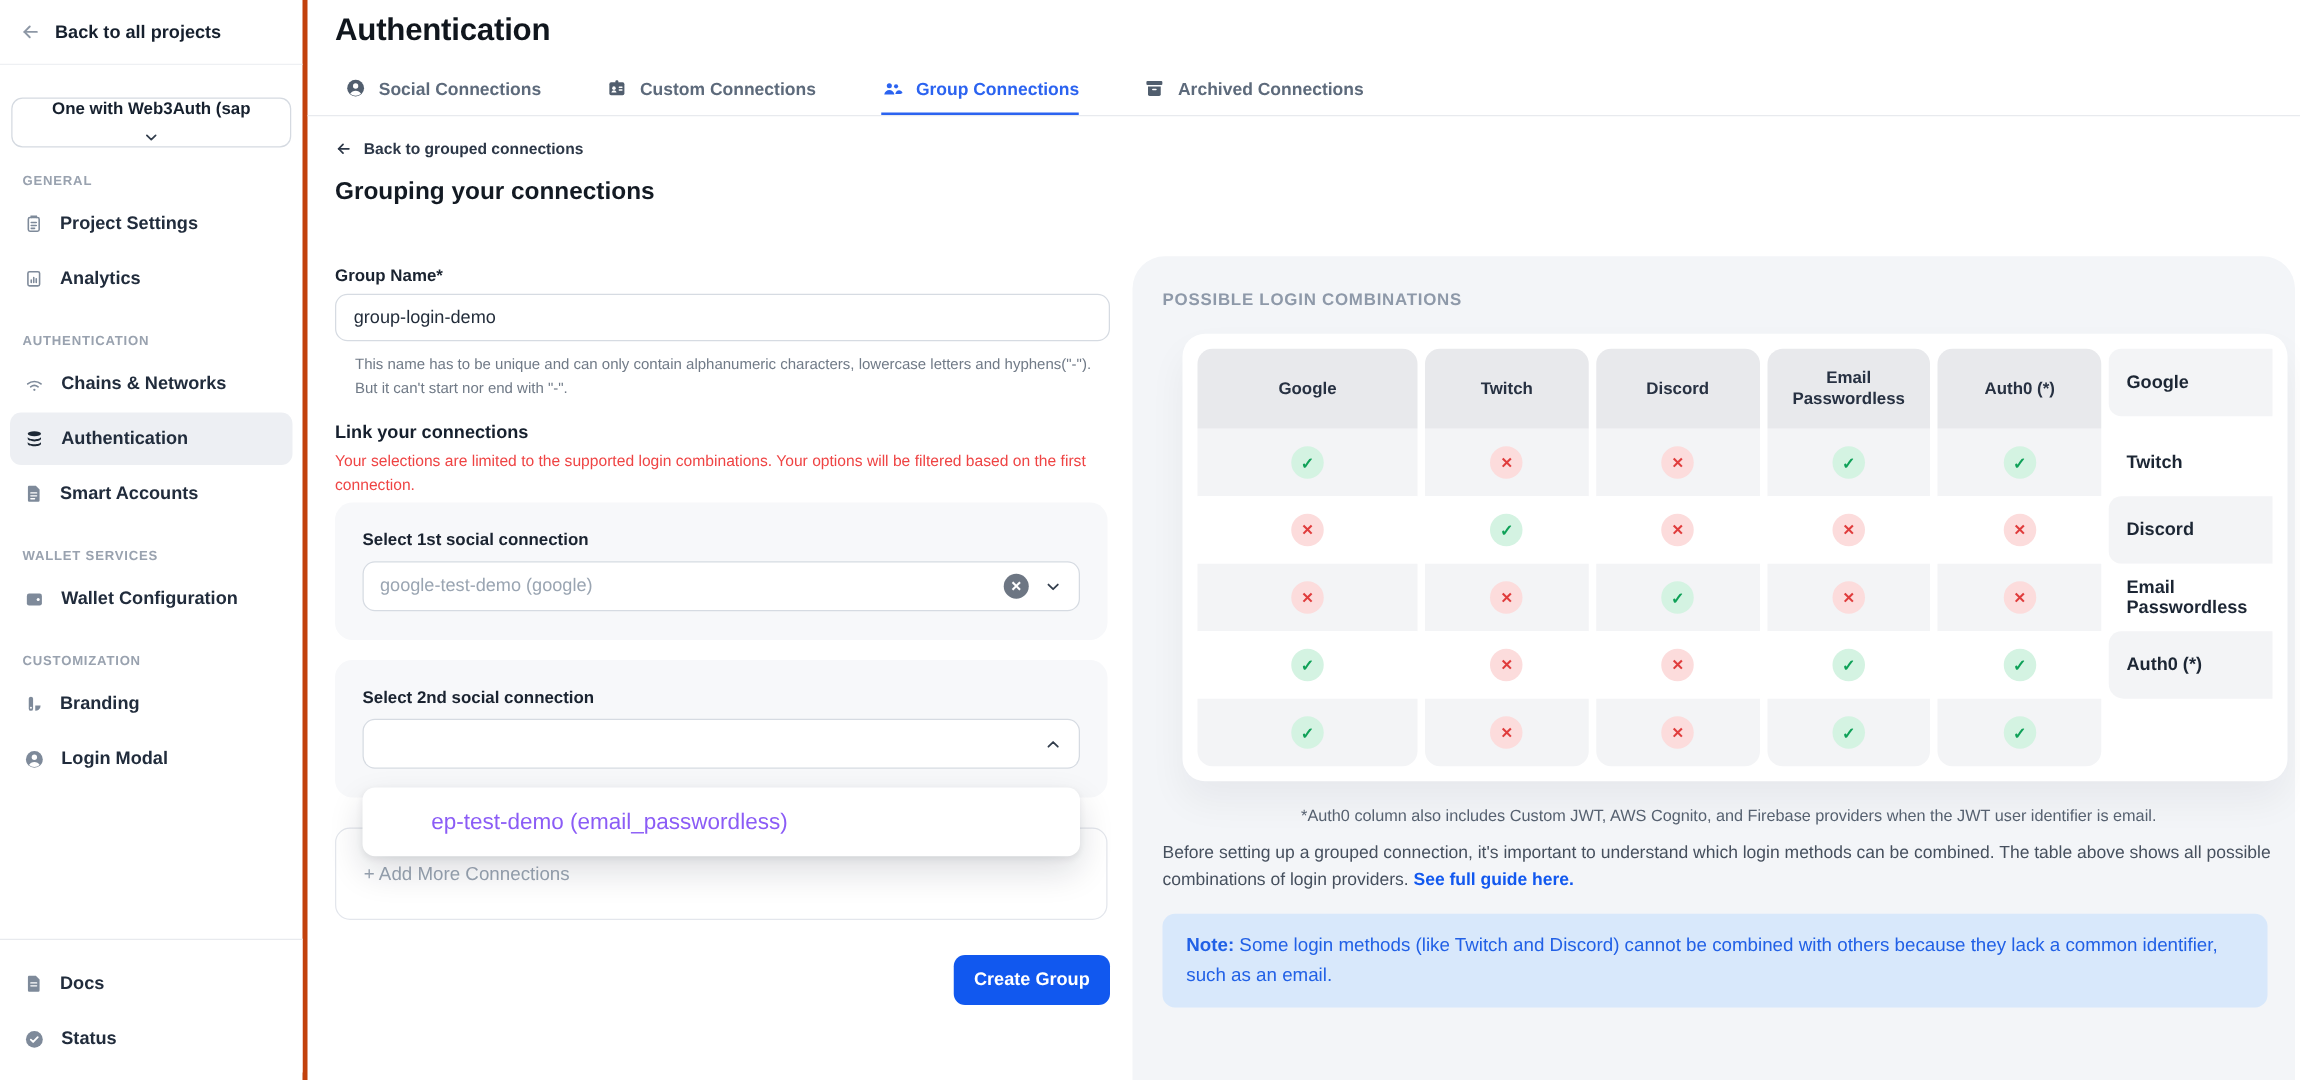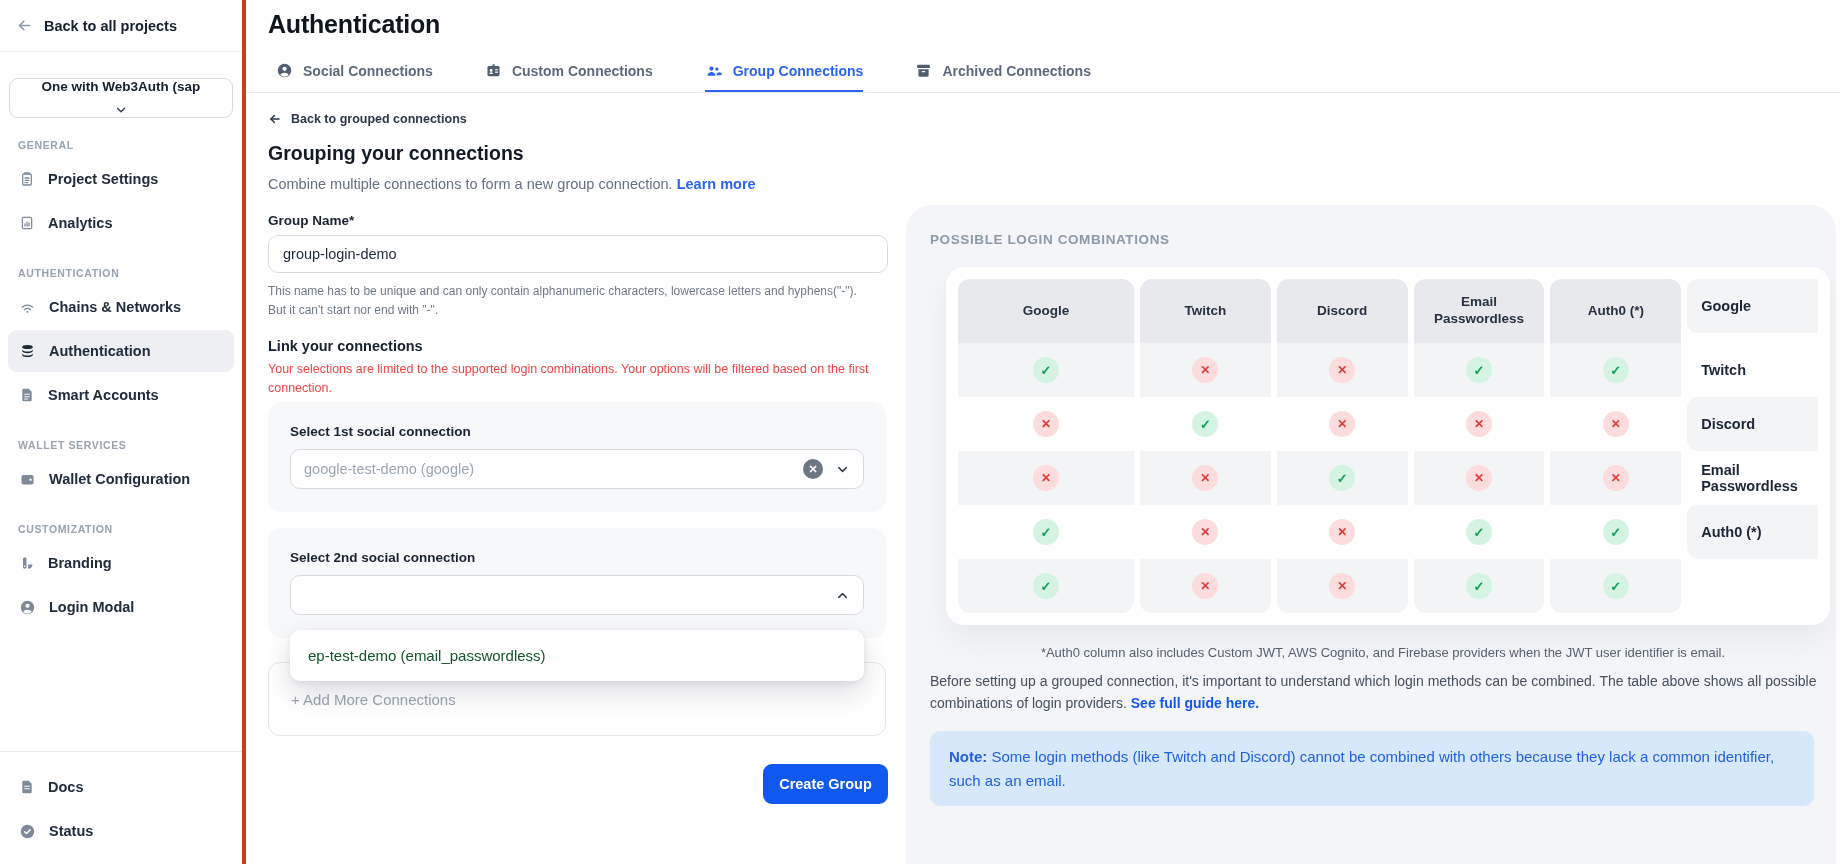--- a/index.html
+++ b/index.html
@@ -38,36 +38,36 @@
   .form{position:absolute;left:268px;top:112px;width:622px;height:740px;}
   .back2{position:absolute;top:0;left:0;display:flex;align-items:center;gap:9px;
          font-size:12.5px;font-weight:600;color:#2c3747;cursor:pointer;}
   .back2 .arr{color:#2c3747;}
   .form-h{position:absolute;top:30px;left:0;font-size:19.5px;font-weight:800;color:#131a23;}
   .form-sub{position:absolute;top:64px;left:0;font-size:14.5px;color:#66707e;}
   .form-sub a{color:#2b63f0;font-weight:600;text-decoration:none;cursor:pointer;}
   .gn-label{position:absolute;top:101px;left:0;font-size:13.5px;font-weight:700;color:#1a2330;}
   .gn-input{position:absolute;top:123px;left:0;width:620px;height:38px;border:1px solid #d6dbe2;border-radius:10px;
             padding:0 14px;font-size:14.5px;color:#232d3b;font-family:"Liberation Sans",sans-serif;outline:none;background:#fff;}
-  .gn-help{position:absolute;top:170px;left:0;font-size:12px;line-height:1.55;color:#707a87;}
+  .gn-help{position:absolute;top:170px;left:16px;font-size:12px;line-height:1.55;color:#707a87;}
   .link-label{position:absolute;top:226px;left:0;font-size:14.5px;font-weight:700;color:#16202e;}
   .link-desc{position:absolute;top:248px;left:0;width:622px;font-size:12.5px;line-height:1.5;color:#ef4444;}
   .scard{position:absolute;left:0;width:618px;height:110px;background:#f7f8fa;border-radius:14px;}
   .scard.c1{top:290px;}
   .scard.c2{top:416px;}
   .slabel{padding:22px 0 0 22px;font-size:13.5px;font-weight:700;color:#1a2330;}
   .sselect{margin:10px 22px 0;height:40px;background:#fff;border:1px solid #d6dbe2;border-radius:10px;
            display:flex;align-items:center;padding:0 13px;cursor:pointer;}
   .sselect .val{font-size:14.5px;color:#9aa5b2;flex:1;}
   .clear-btn{width:20px;height:20px;border-radius:50%;background:#6d7683;color:#fff;display:flex;align-items:center;
              justify-content:center;font-size:11px;font-weight:700;margin-right:12px;cursor:pointer;}
   .chev{color:#333e4d;display:flex;}
   .dropdown{position:absolute;left:22px;top:518px;width:574px;background:#fff;border-radius:10px;z-index:6;padding:5px 0;
             box-shadow:0 12px 28px rgba(15,23,42,.14),0 2px 6px rgba(15,23,42,.08);}
-  .dd-option{padding:12px 18px;font-size:15px;font-weight:500;color:#14532d;cursor:pointer;}
+  .dd-option{padding:12px 18px;font-size:18px;font-weight:500;color:#8b5cf6;cursor:pointer;margin-left:37px;}
   .addbox{position:absolute;top:550px;left:0;width:618px;height:74px;background:#fff;border:1px solid #e3e6ec;
           border-radius:12px;display:flex;align-items:center;padding:0 22px;
           font-size:15px;font-weight:500;color:#9aa5b2;cursor:pointer;}
   .create-btn{position:absolute;top:652px;right:2px;width:125px;height:40px;background:#1158ef;color:#fff;border:none;
               border-radius:9px;font-size:14.5px;font-weight:600;font-family:"Liberation Sans",sans-serif;cursor:pointer;}
 
   
   .panel{position:absolute;left:906px;top:205px;width:930px;height:700px;background:#f3f5f8;border-radius:26px 26px 0 0;}
   .panel-h{margin:27px 0 0 24px;font-size:13.5px;font-weight:700;letter-spacing:.045em;color:#8e99a9;}
   .combo-card{margin:20px 0 0 40px;width:884px;background:#fff;border-radius:18px;padding:12px;
@@ -279,24 +279,20 @@
       <span class="arr">
         <svg width="14" height="14" viewBox="0 0 24 24" fill="none" stroke="currentColor" stroke-width="2.4" stroke-linecap="round" stroke-linejoin="round">
             <path d="M19 12H5"></path>
             <path d="M11 18l-6-6 6-6"></path>
           </svg>
       </span>
       <span>Back to grouped connections</span>
     </div>
 
     <div class="form-h">Grouping your connections</div>
-    <div class="form-sub">
-      <span>Combine multiple connections to form a new group connection.</span>
-      <a>Learn more</a>
-    </div>
 
     <div class="gn-label">Group Name*</div>
     <input class="gn-input" type="text" value="group-login-demo" style="">
     <div class="gn-help">
       <div>This name has to be unique and can only contain alphanumeric characters, lowercase letters and hyphens("-").</div>
       <div>But it can't start nor end with "-".</div>
     </div>
 
     <div class="link-label">Link your connections</div>
     <div class="link-desc">Your selections are limited to the supported login combinations. Your options will be filtered based on the first connection.</div>

